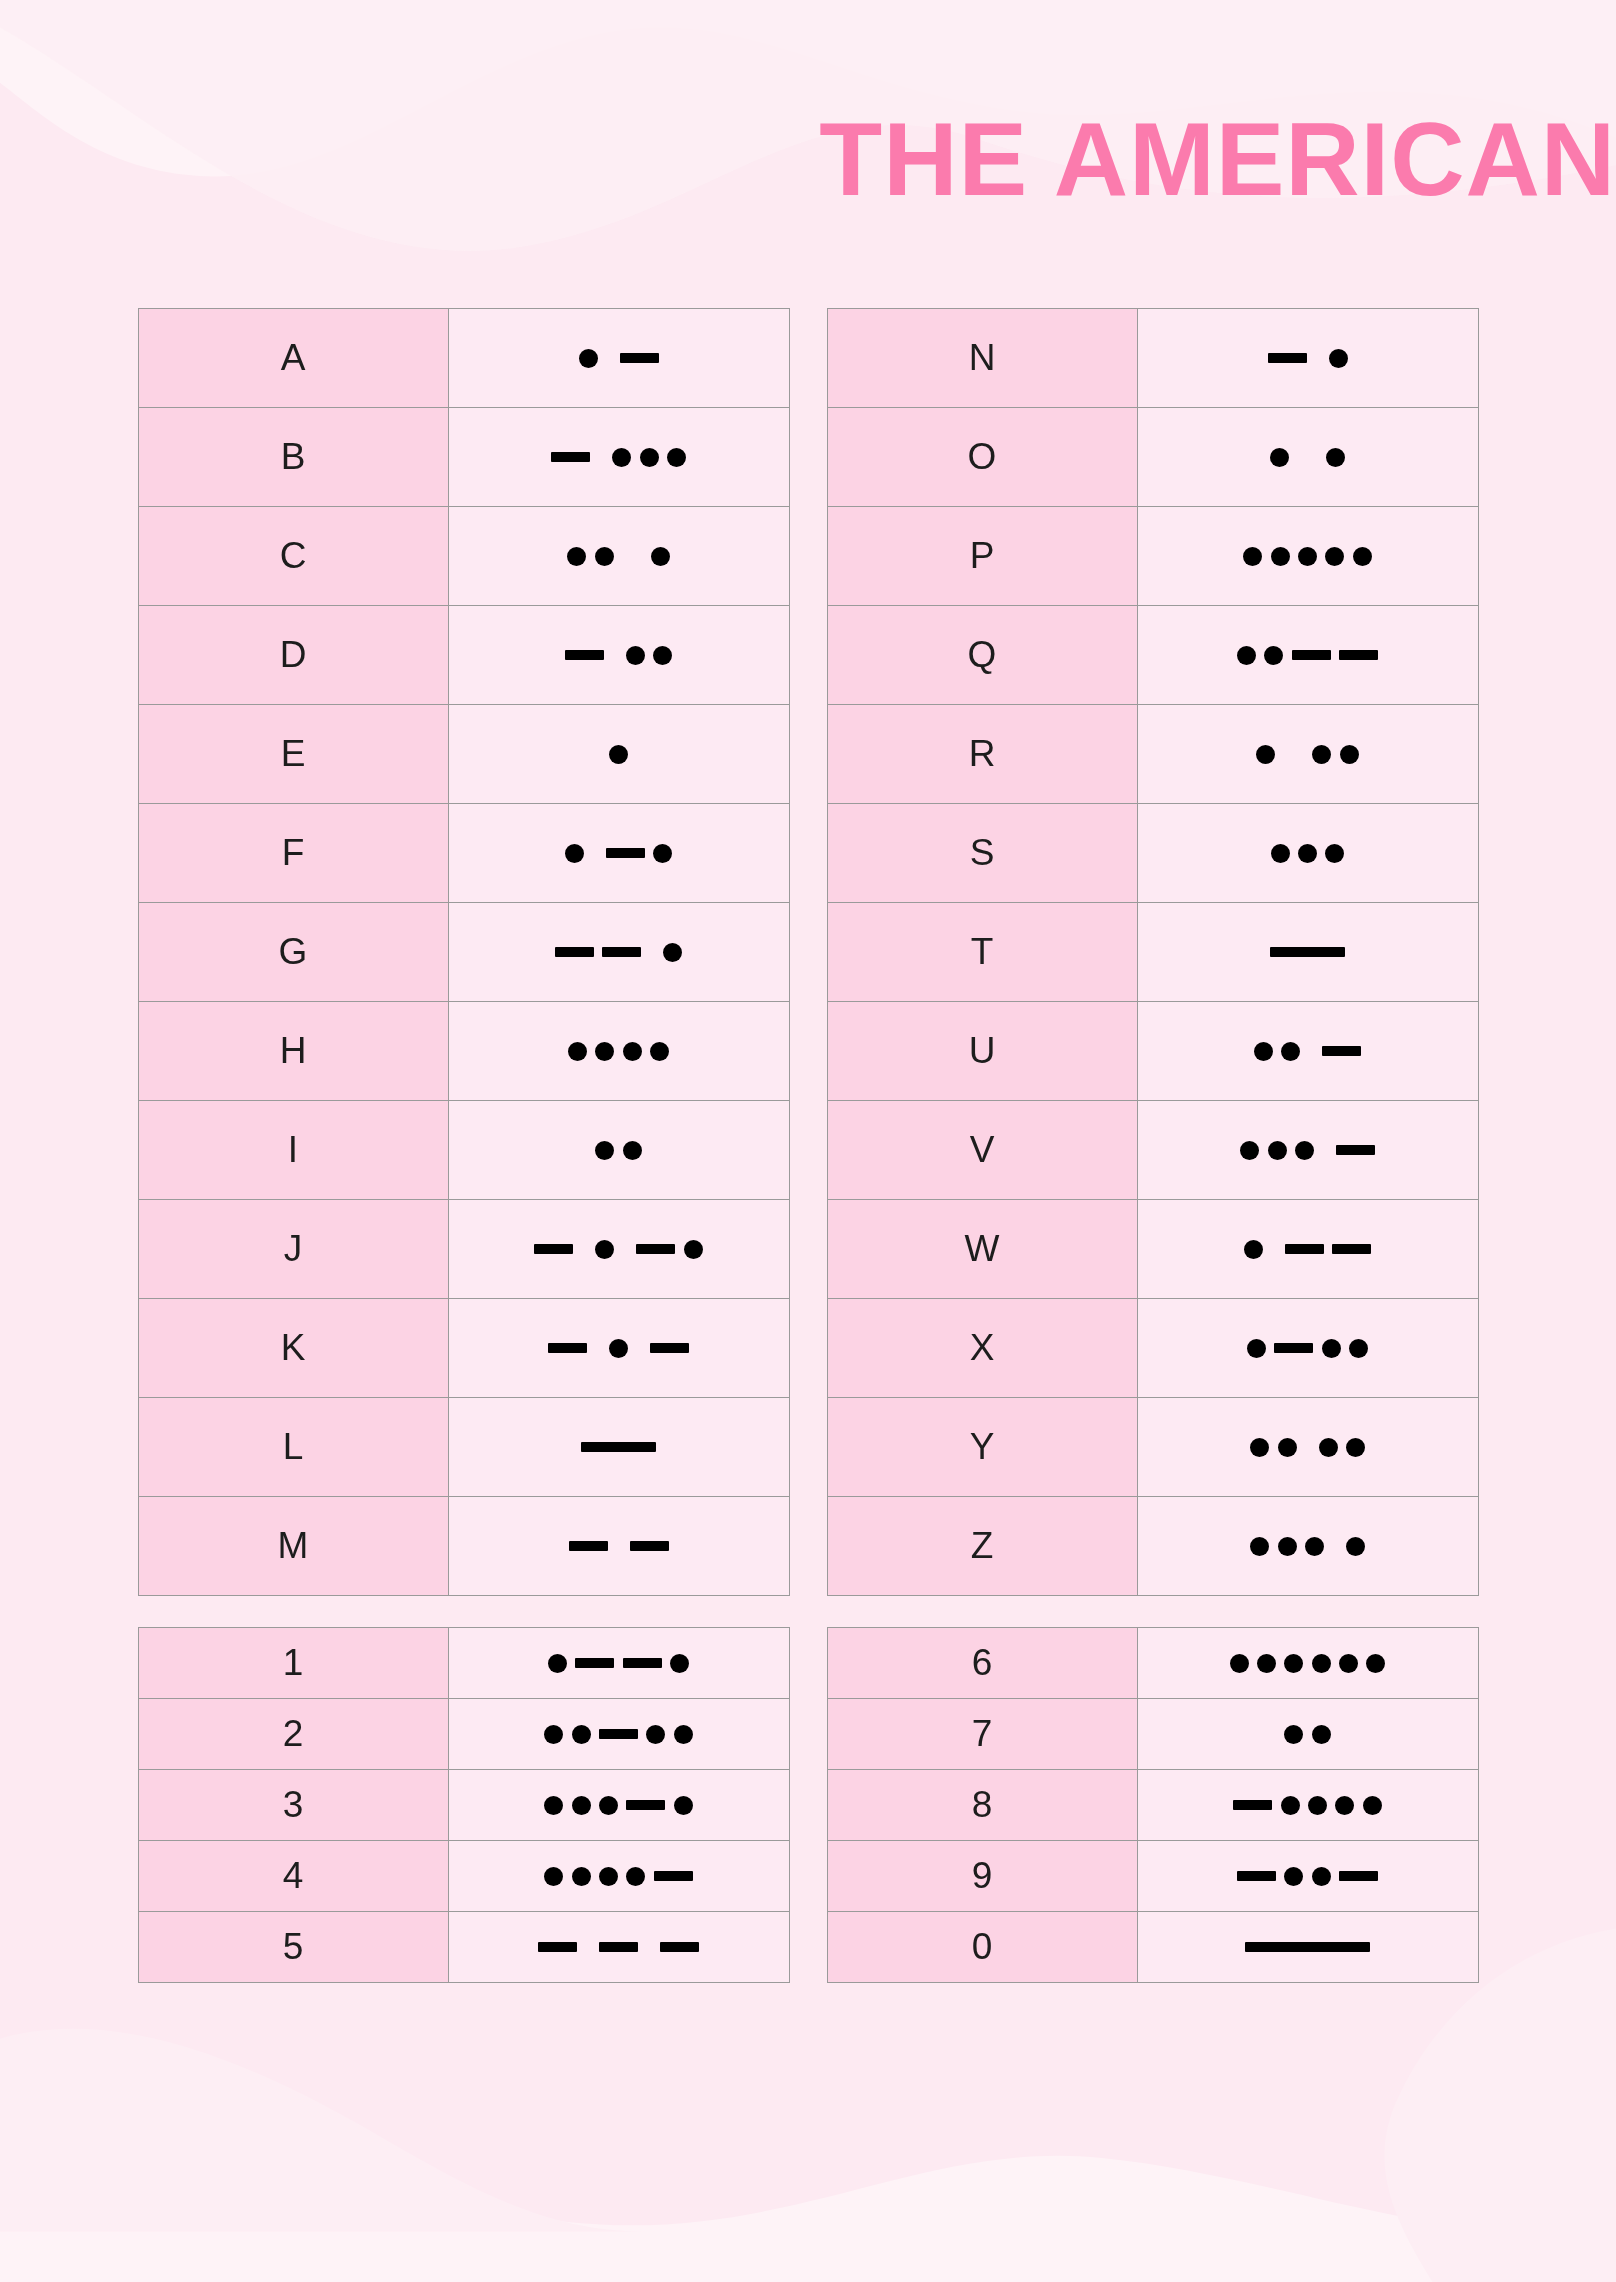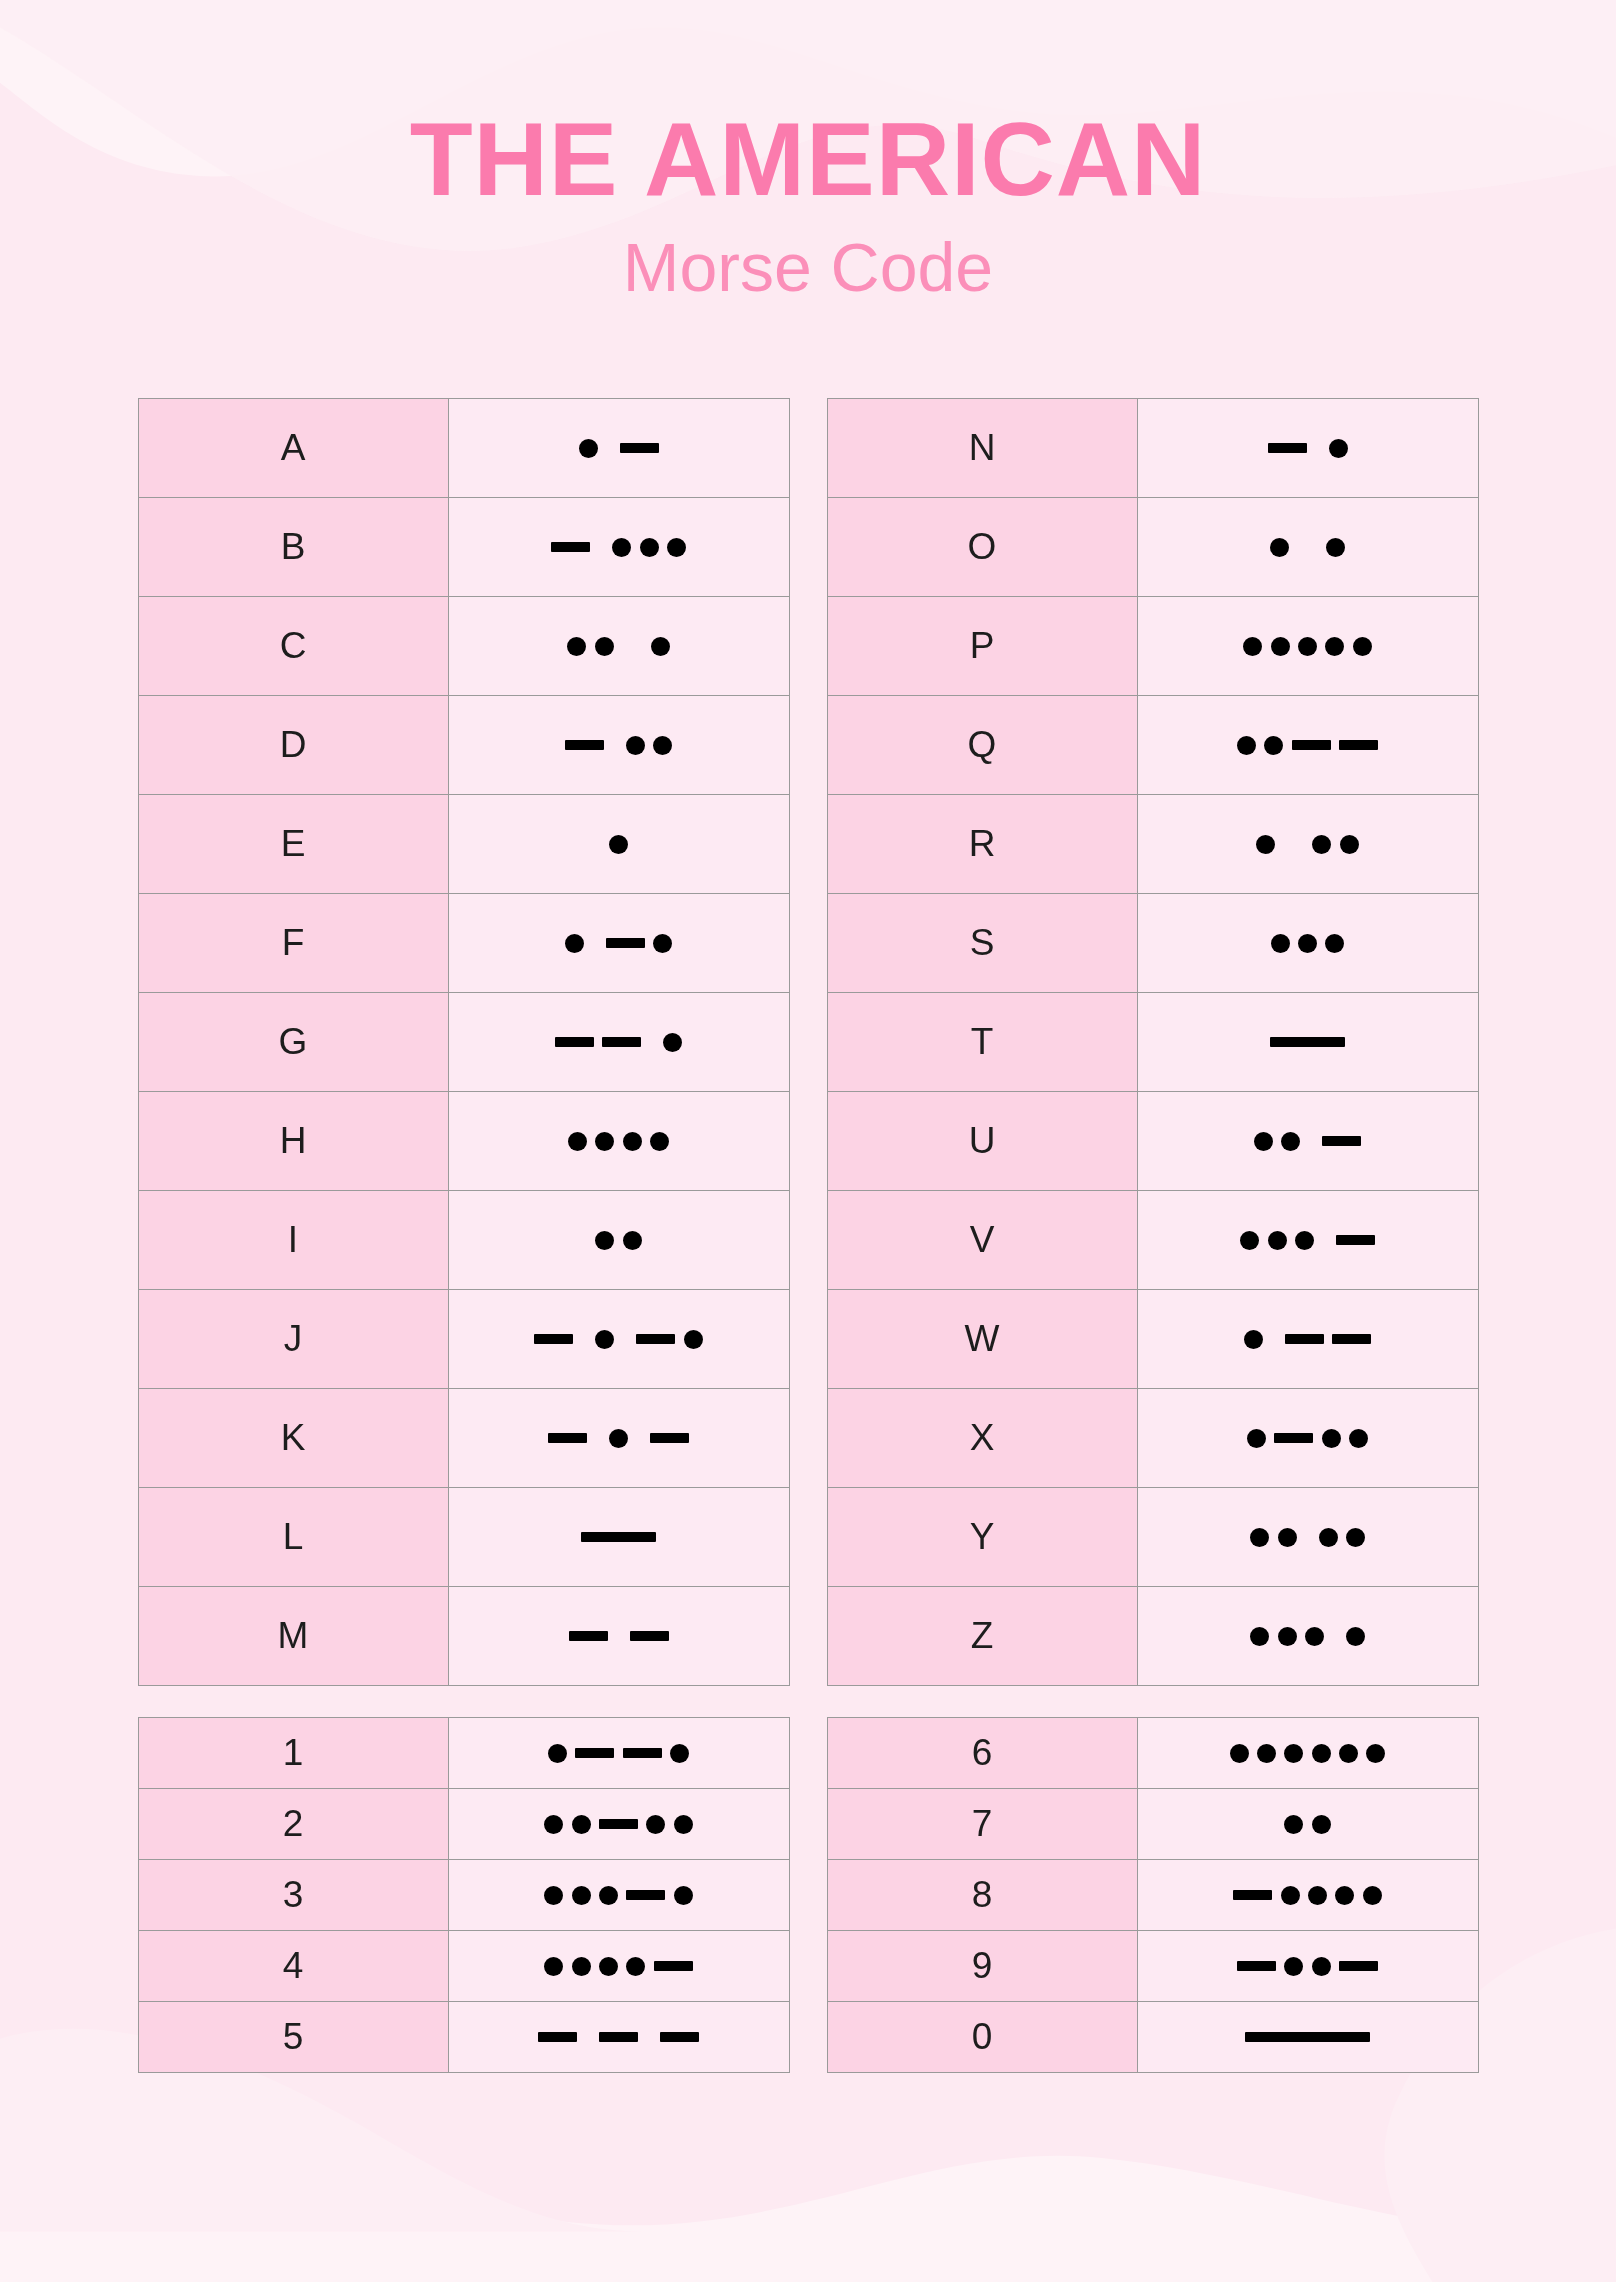--- a/index.html
+++ b/index.html
@@ -21,21 +21,21 @@
     height: 2282px;
     z-index: 0;
   }
   .page {
     position: relative;
     z-index: 1;
     width: 1616px;
     height: 2282px;
   }
   .header {
-    text-align: center;
+    text-align: right;
     padding-top: 108px;
   }
   .title {
     font-size: 103px;
     font-weight: bold;
     color: #fb7bad;
     letter-spacing: 0.9px;
     line-height: 1.0;
     margin: 0;
   }
@@ -129,21 +129,20 @@
   <path d="M0,30 C160,120 340,300 560,270 C760,243 880,90 1060,150 C1220,204 1420,250 1760,180 L1760,0 L0,0 Z" fill="#fdeef4" opacity="0.9"></path>
   <path d="M0,2485 L0,2330 C200,2250 420,2400 620,2420 C860,2444 1000,2330 1200,2350 C1400,2370 1600,2460 1760,2420 L1760,2485 Z" fill="#fef3f7"></path>
   <path d="M0,2220 C140,2180 300,2260 420,2330 C520,2388 600,2430 700,2430 L0,2430 Z" fill="#fdeef4"></path>
   <path d="M1760,2100 C1640,2120 1560,2200 1520,2290 C1490,2360 1520,2420 1560,2485 L1760,2485 Z" fill="#fdeef4"></path>
 </svg>
 
 <div class="page">
 
   <div class="header">
     <h1 class="title">THE AMERICAN</h1>
-    <h2 class="subtitle">Morse Code</h2>
   </div>
 
   <div class="tables-wrap">
     <div class="row-of-tables">
       <table class="code-table letters">
         <tbody>
             <tr>
               <td class="ch">A</td>
               <td class="code">
                 <div class="sym-row">

